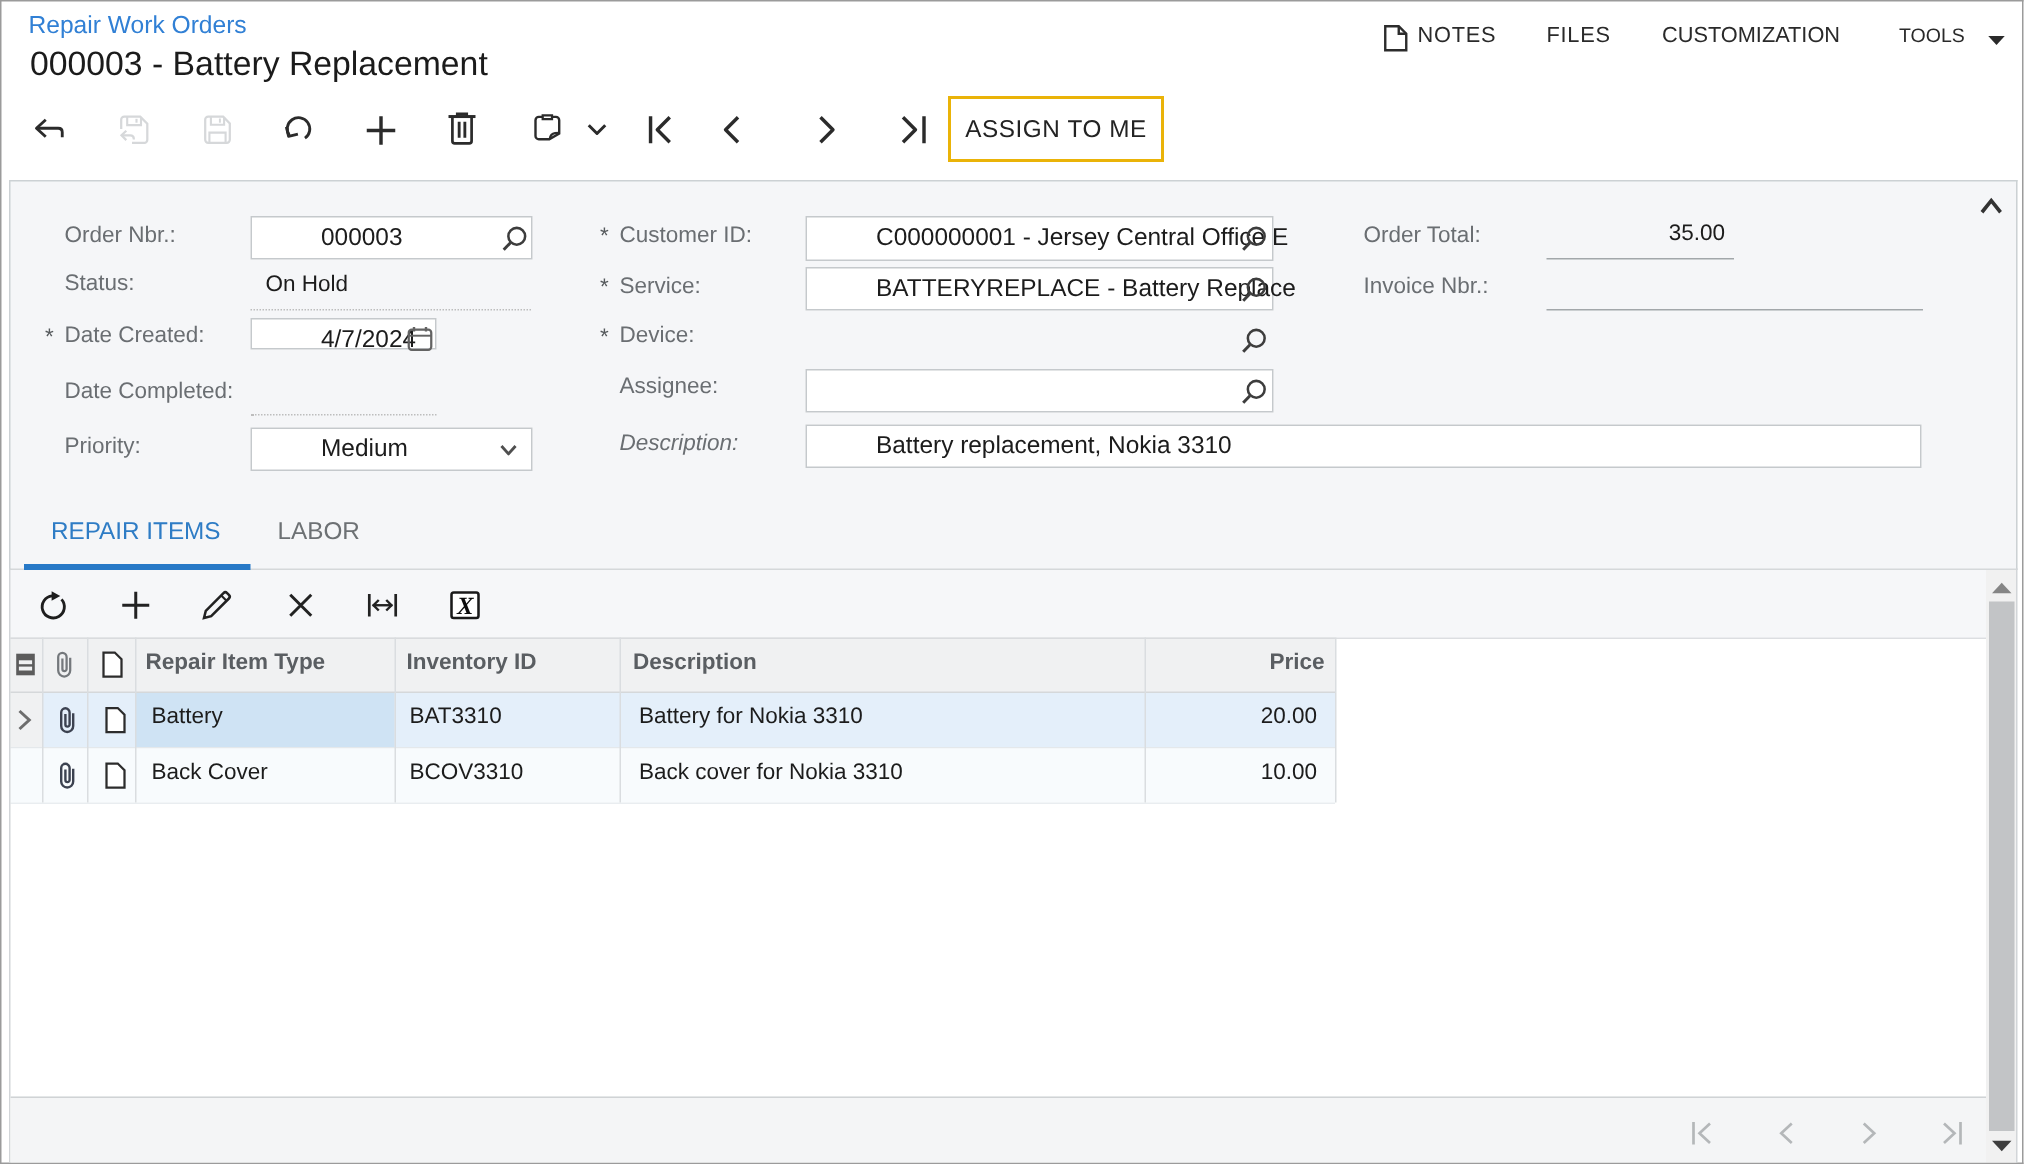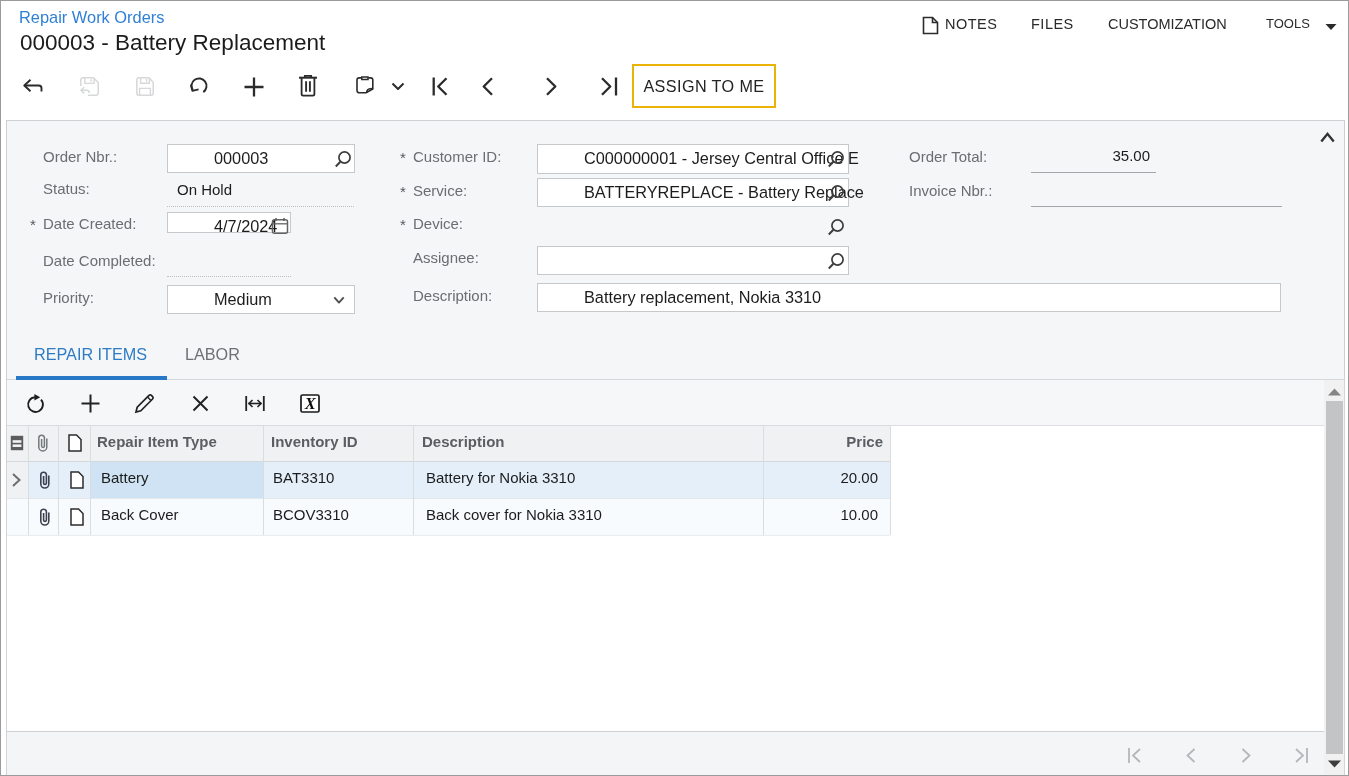--- a/index.html
+++ b/index.html
@@ -124,21 +124,21 @@
       <div class="txt" style="line-height:27px;">Medium</div>
     </div>
 
 <div class="star" style="left:400px; top:149px;">*</div>
 <div class="lbl" style="left:413px; top:148px;">Customer ID:</div>
 <div class="star" style="left:400px; top:183px;">*</div>
 <div class="lbl" style="left:413px; top:182px;">Service:</div>
 <div class="star" style="left:400px; top:216px;">*</div>
 <div class="lbl" style="left:413px; top:215px;">Device:</div>
 <div class="lbl" style="left:413px; top:249px;">Assignee:</div>
-<div class="lbl" style="left:413px; top:287px;">Description:</div>
+<div class="lbl" style="left:413px; top:287px;font-style:italic;">Description:</div>
 
 <div class="inp" style="left:537px; top:144px; width:312px; height:30px;padding-left:36px;">
       <div class="txt" style="line-height:27px; width:285px;">C000000001 - Jersey Central Office E</div>
     </div>
 <div class="inp" style="left:537px; top:178px; width:312px; height:29px;">
       <div class="txt" style="line-height:27px; width:285px;">BATTERYREPLACE - Battery Replace</div>
     </div>
 <div class="inp" style="left:537px; top:246px; width:312px; height:29px;"></div>
 <div class="inp" style="left:537px; top:283px; width:744px; height:29px;">
       <div class="txt" style="line-height:27px;">Battery replacement, Nokia 3310</div>

